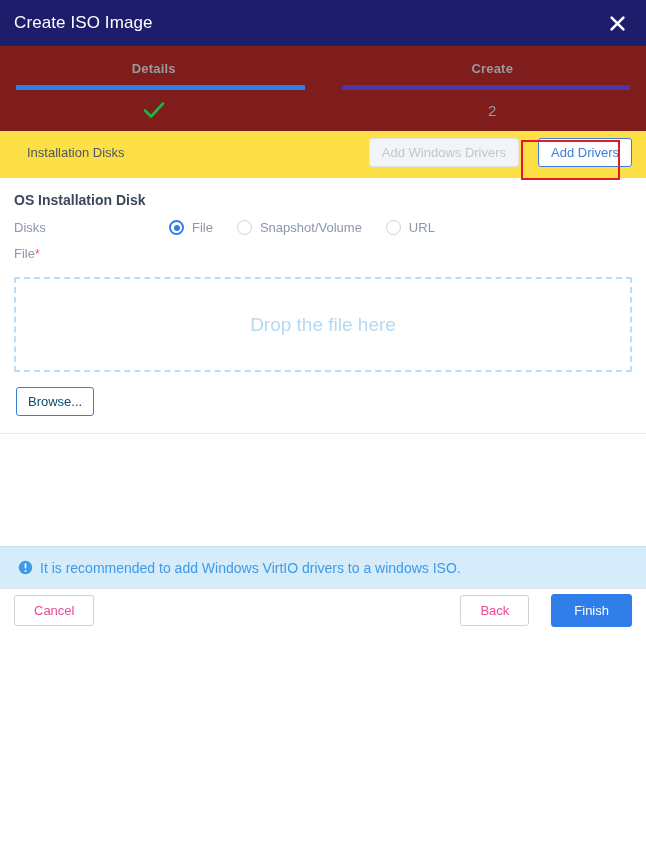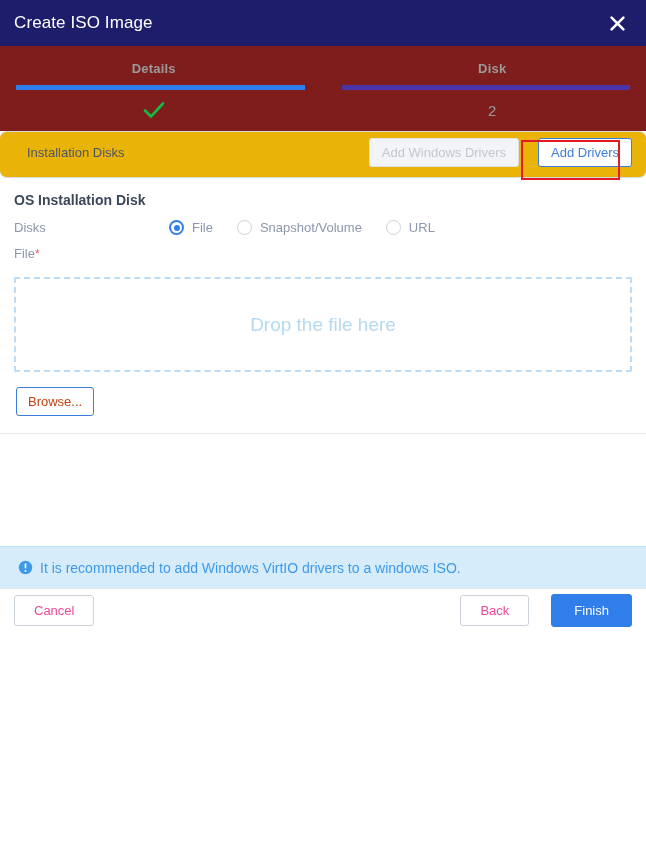--- a/index.html
+++ b/index.html
@@ -95,31 +95,30 @@
     align-items: center;
     justify-content: center;
     font-size: 15px;
     color: #9a9a9a;
     font-weight: 400;
   }
   .check-icon { display: block; }
 
   
   .section-bar {
-    background: #eab308;
+    background: #fde047;
     border-top: 1px solid #d4d9e0;
     border-bottom: 1px solid #d4d9e0;
     height: 47px;
     display: flex;
     align-items: center;
     justify-content: space-between;
     padding: 0 14px 4px 27px;
     flex: none;
     position: relative;
-    border-radius: 7px;
   }
   .section-title {
     font-size: 13px;
     color: #4a5568;
     font-weight: 400;
   }
   .section-actions {
     display: flex;
     align-items: center;
     gap: 19px;
@@ -235,21 +234,21 @@
   }
   .dropzone-text {
     font-size: 19px;
     color: #b6d9f2;
     font-weight: 400;
   }
   .browse-wrap {
     padding: 15px 14px 0 16px;
   }
   .btn-browse {
-    color: #c2410c;
+    color: #0c4a6e;
     border: 1px solid #3b7ddd;
     background: #ffffff;
     font-size: 13px;
     padding: 6px 11px;
     border-radius: 3px;
     cursor: pointer;
     font-family: "Liberation Sans", sans-serif;
   }
   .hr-divider {
     margin-top: 17px;
@@ -333,21 +332,21 @@
       <div class="step-bar-wrap">
         <div class="step-bar"></div>
       </div>
       <div class="step-marker">
         <svg class="check-icon" width="24" height="20" viewBox="0 0 24 20" aria-hidden="true">
           <path d="M3 10.5 L9 16.5 L21 3.5" stroke="#17b943" stroke-width="2.6" fill="none" stroke-linecap="round" stroke-linejoin="round"></path>
         </svg>
       </div>
     </div>
     <div class="step second">
-      <div class="step-label">Disk</div>
+      <div class="step-label">Create</div>
       <div class="step-bar-wrap">
         <div class="step-bar purple"></div>
       </div>
       <div class="step-marker">2</div>
     </div>
   </div>
 
   <div class="section-bar">
     <div class="section-title">Installation Disks</div>
     <div class="section-actions">

